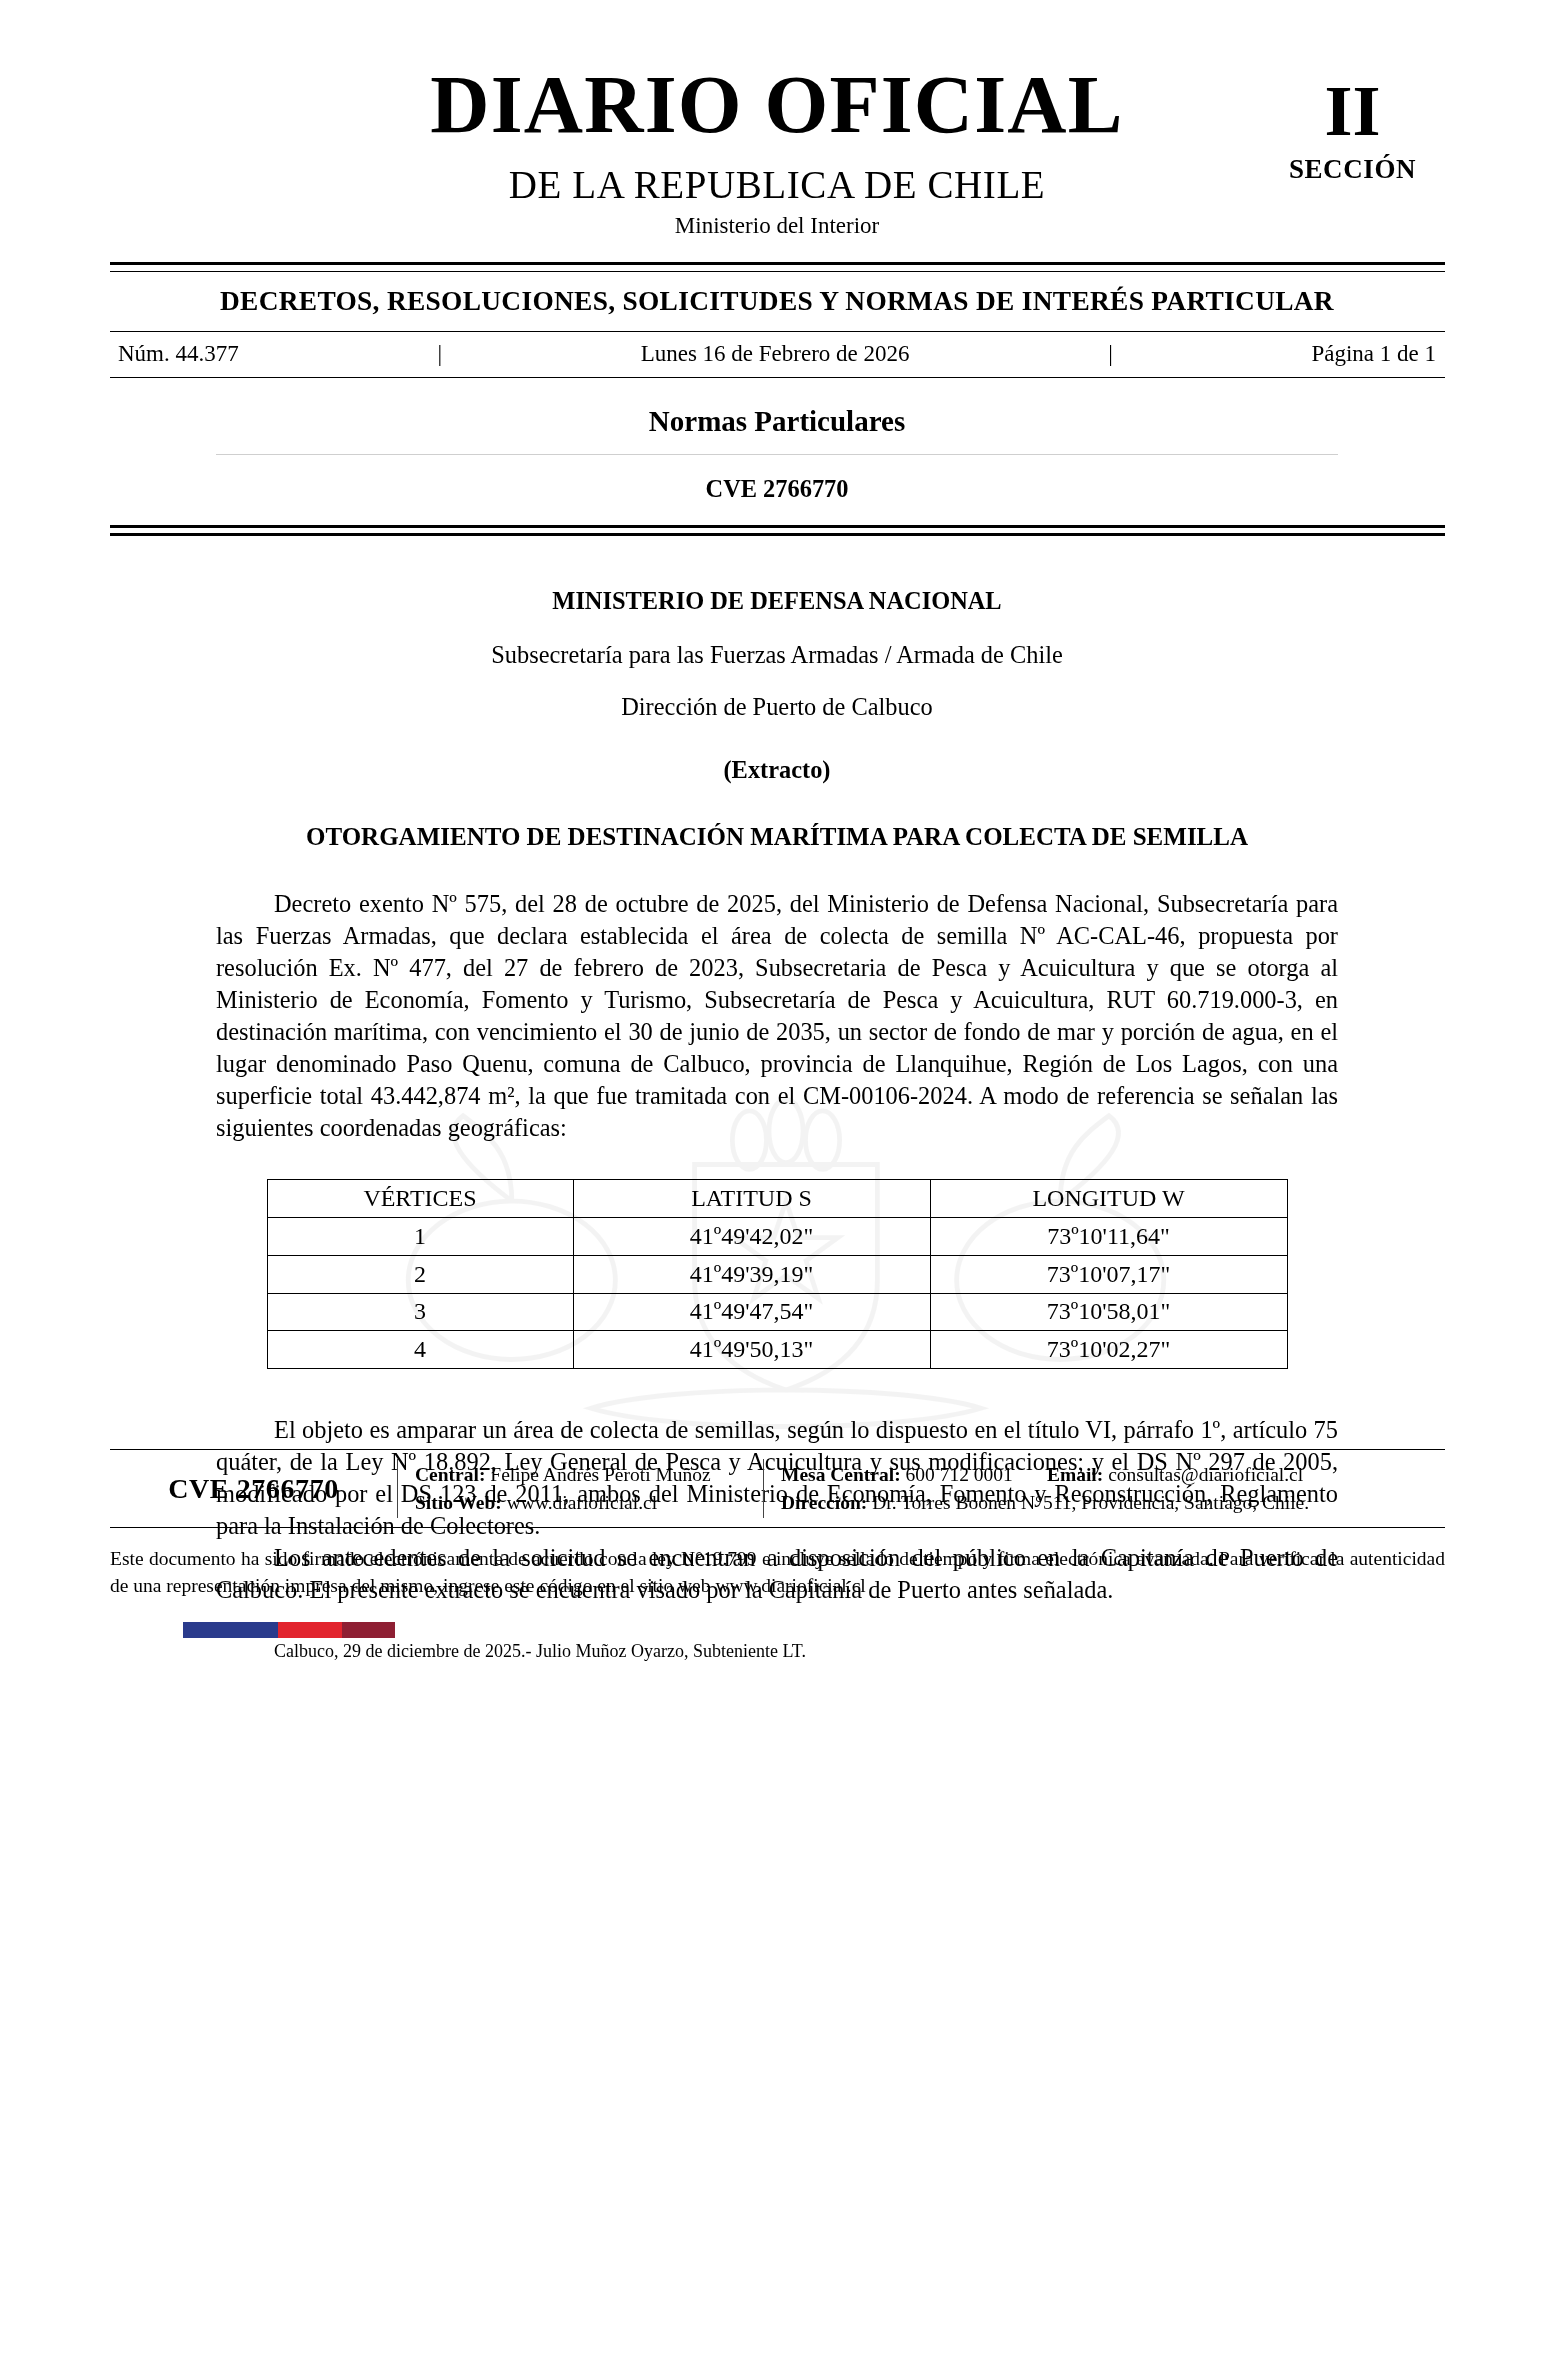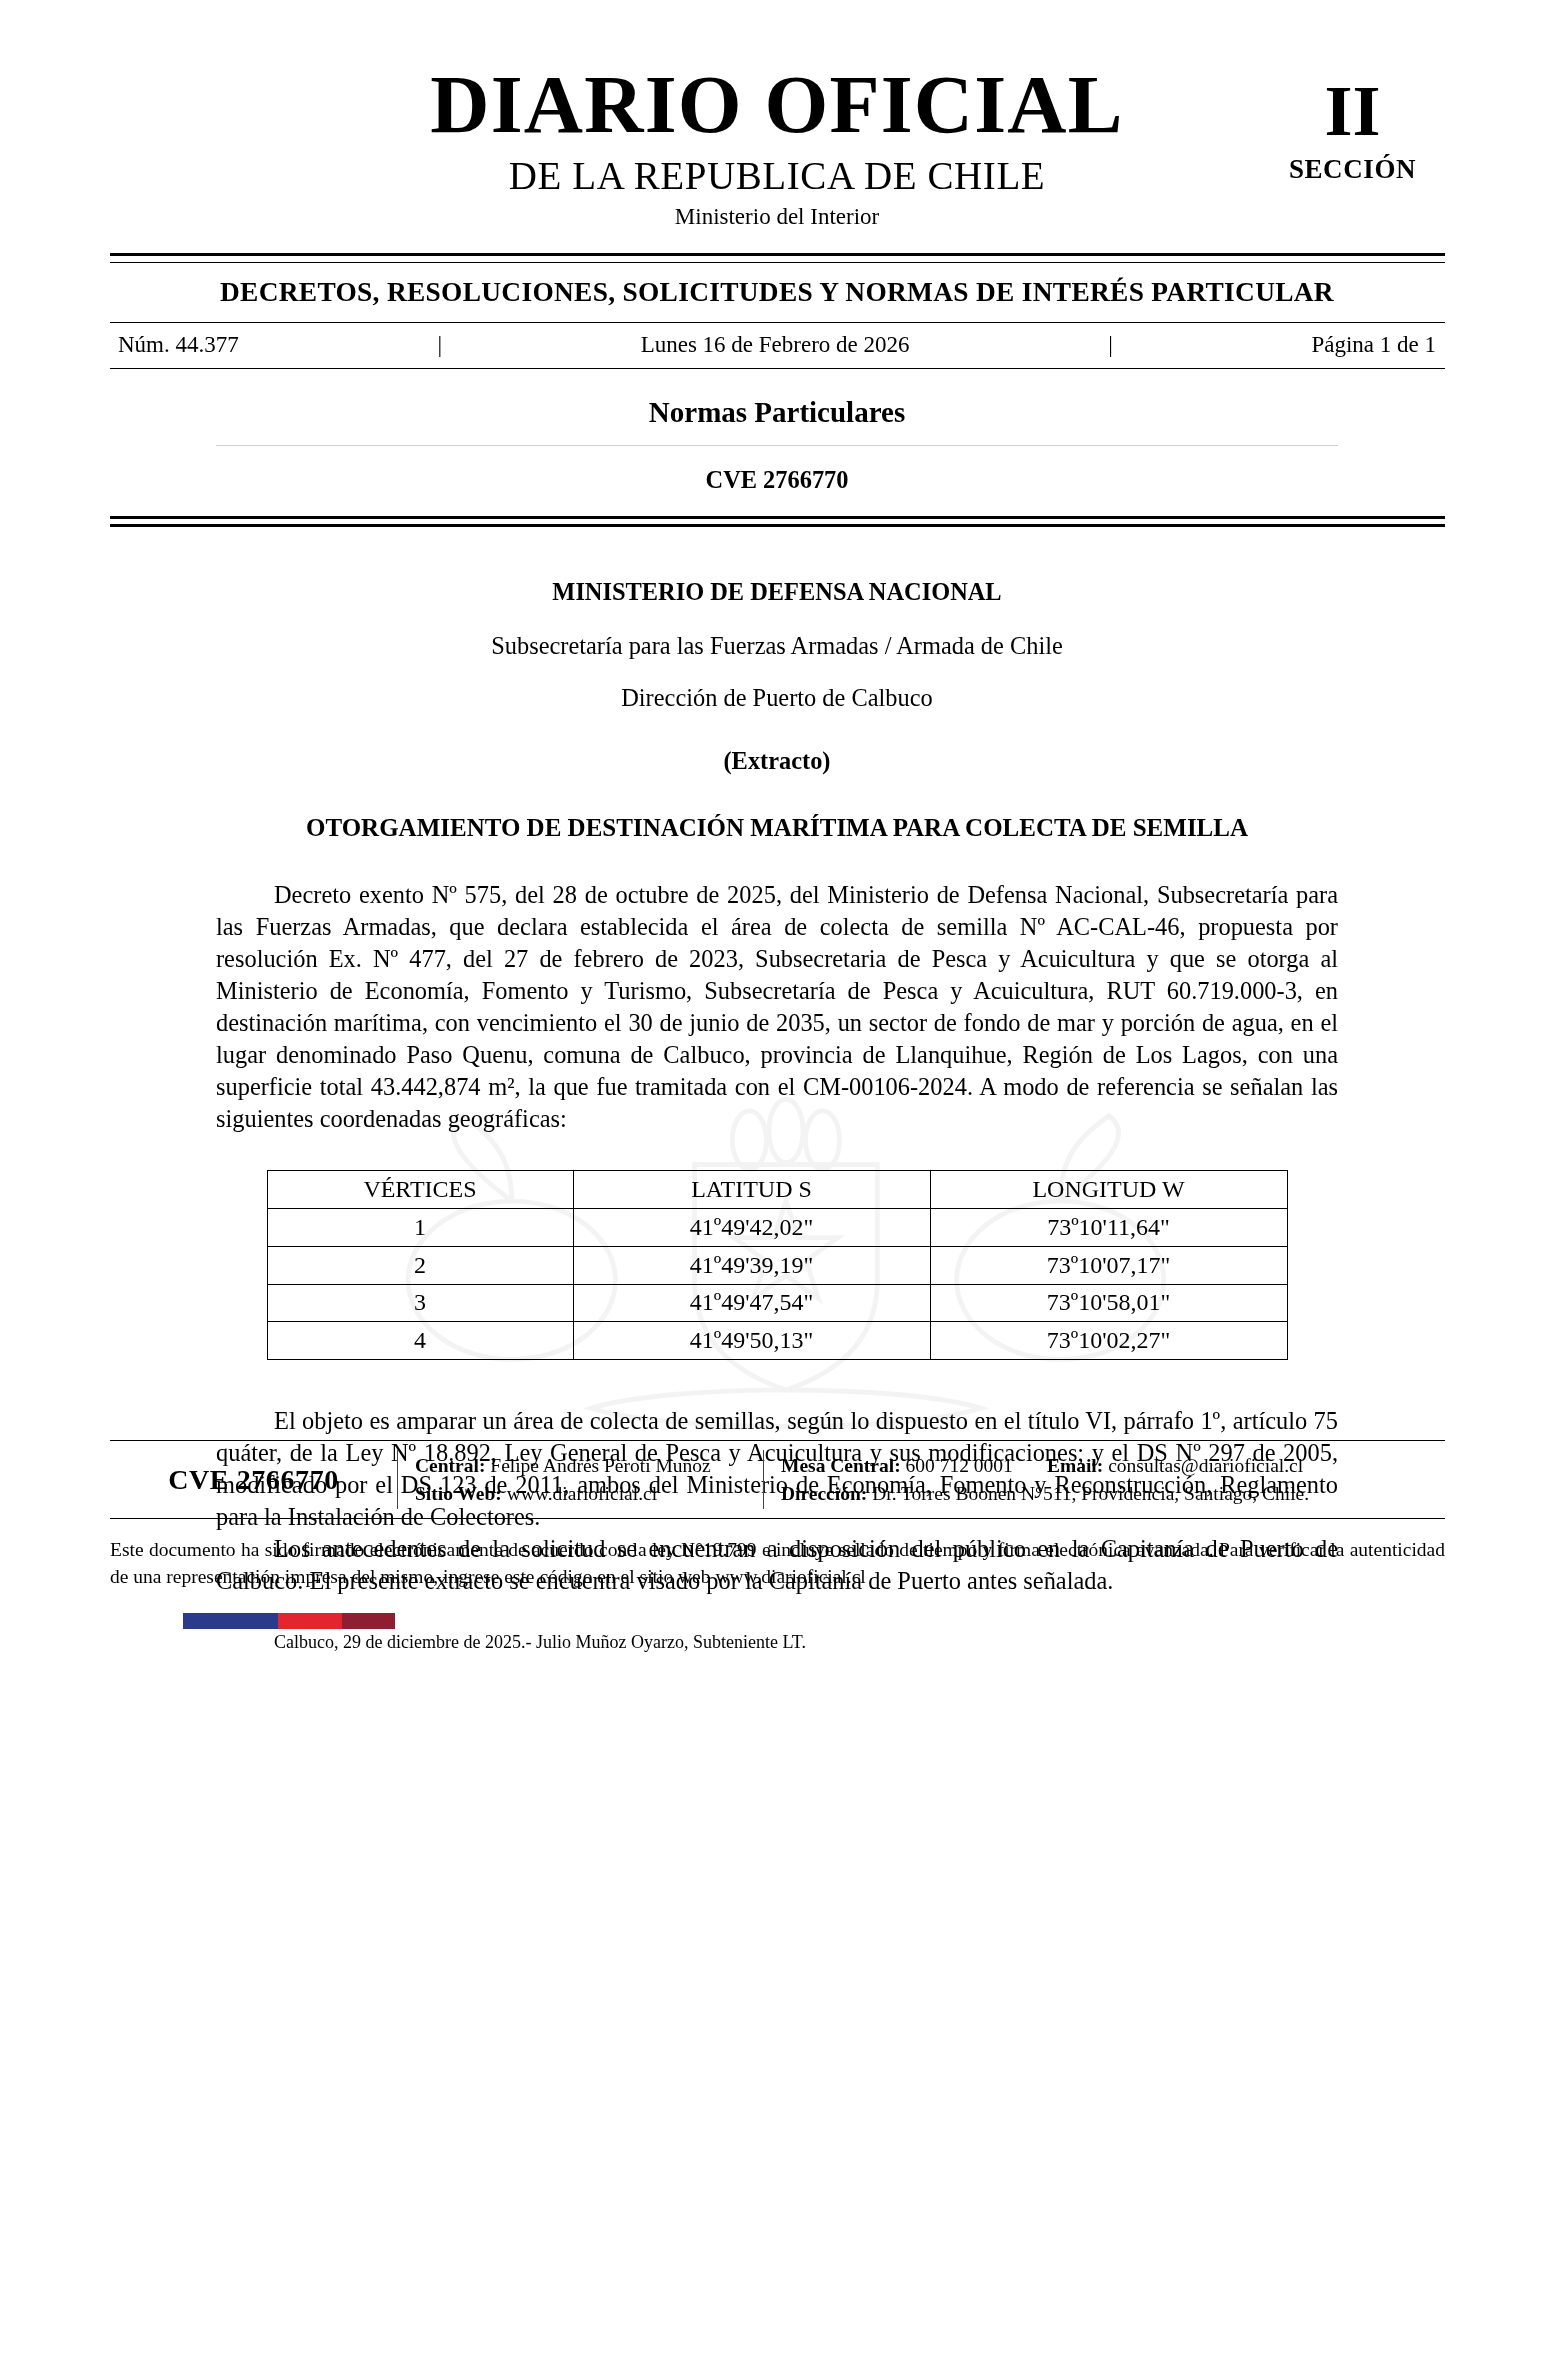--- a/index.html
+++ b/index.html
@@ -12,21 +12,21 @@
   
   .rule-wrap { width:1335px; margin:0 auto; }
   .rule-1 { border-top:1.8px solid #000; height:0; }
   .rule-double-top { height:5.5px; border-top:3px solid #000; border-bottom:1.8px solid #000; }
   .rule-double-heavy { height:5.5px; border-top:3.7px solid #000; border-bottom:3px solid #000; }
   .rule-faint { border-top:1.2px solid #cfcfcf; width:1122px; margin:16px auto 0; height:0; }
 
   
   .masthead { position:relative; padding-top:64px; text-align:center; }
   .m-title { font-size:82px; font-weight:bold; letter-spacing:1.2px; line-height:1; }
-  .m-sub { font-size:39px; margin-top:7px; letter-spacing:0.6px; }
+  .m-sub { font-size:39px; margin-top:16px; letter-spacing:0.6px; }
   .m-min { font-size:23px; margin-top:6.1px; margin-bottom:23px; }
   .section-box { position:absolute; top:79px; right:107px; width:189px; text-align:center; }
   .section-num { font-size:72px; font-weight:bold; line-height:0.9; }
   .section-label { font-size:27px; font-weight:bold; margin-top:9.8px; letter-spacing:0.6px; }
 
   
   .banner { text-align:center; font-weight:bold; font-size:27.4px; margin:14.6px auto 13.4px; letter-spacing:0.3px; }
   .meta-row {
     width:1335px; margin:0 auto; display:flex; justify-content:space-between; align-items:flex-start;
     padding:9.8px 8.5px; box-sizing:border-box; font-size:23px;

